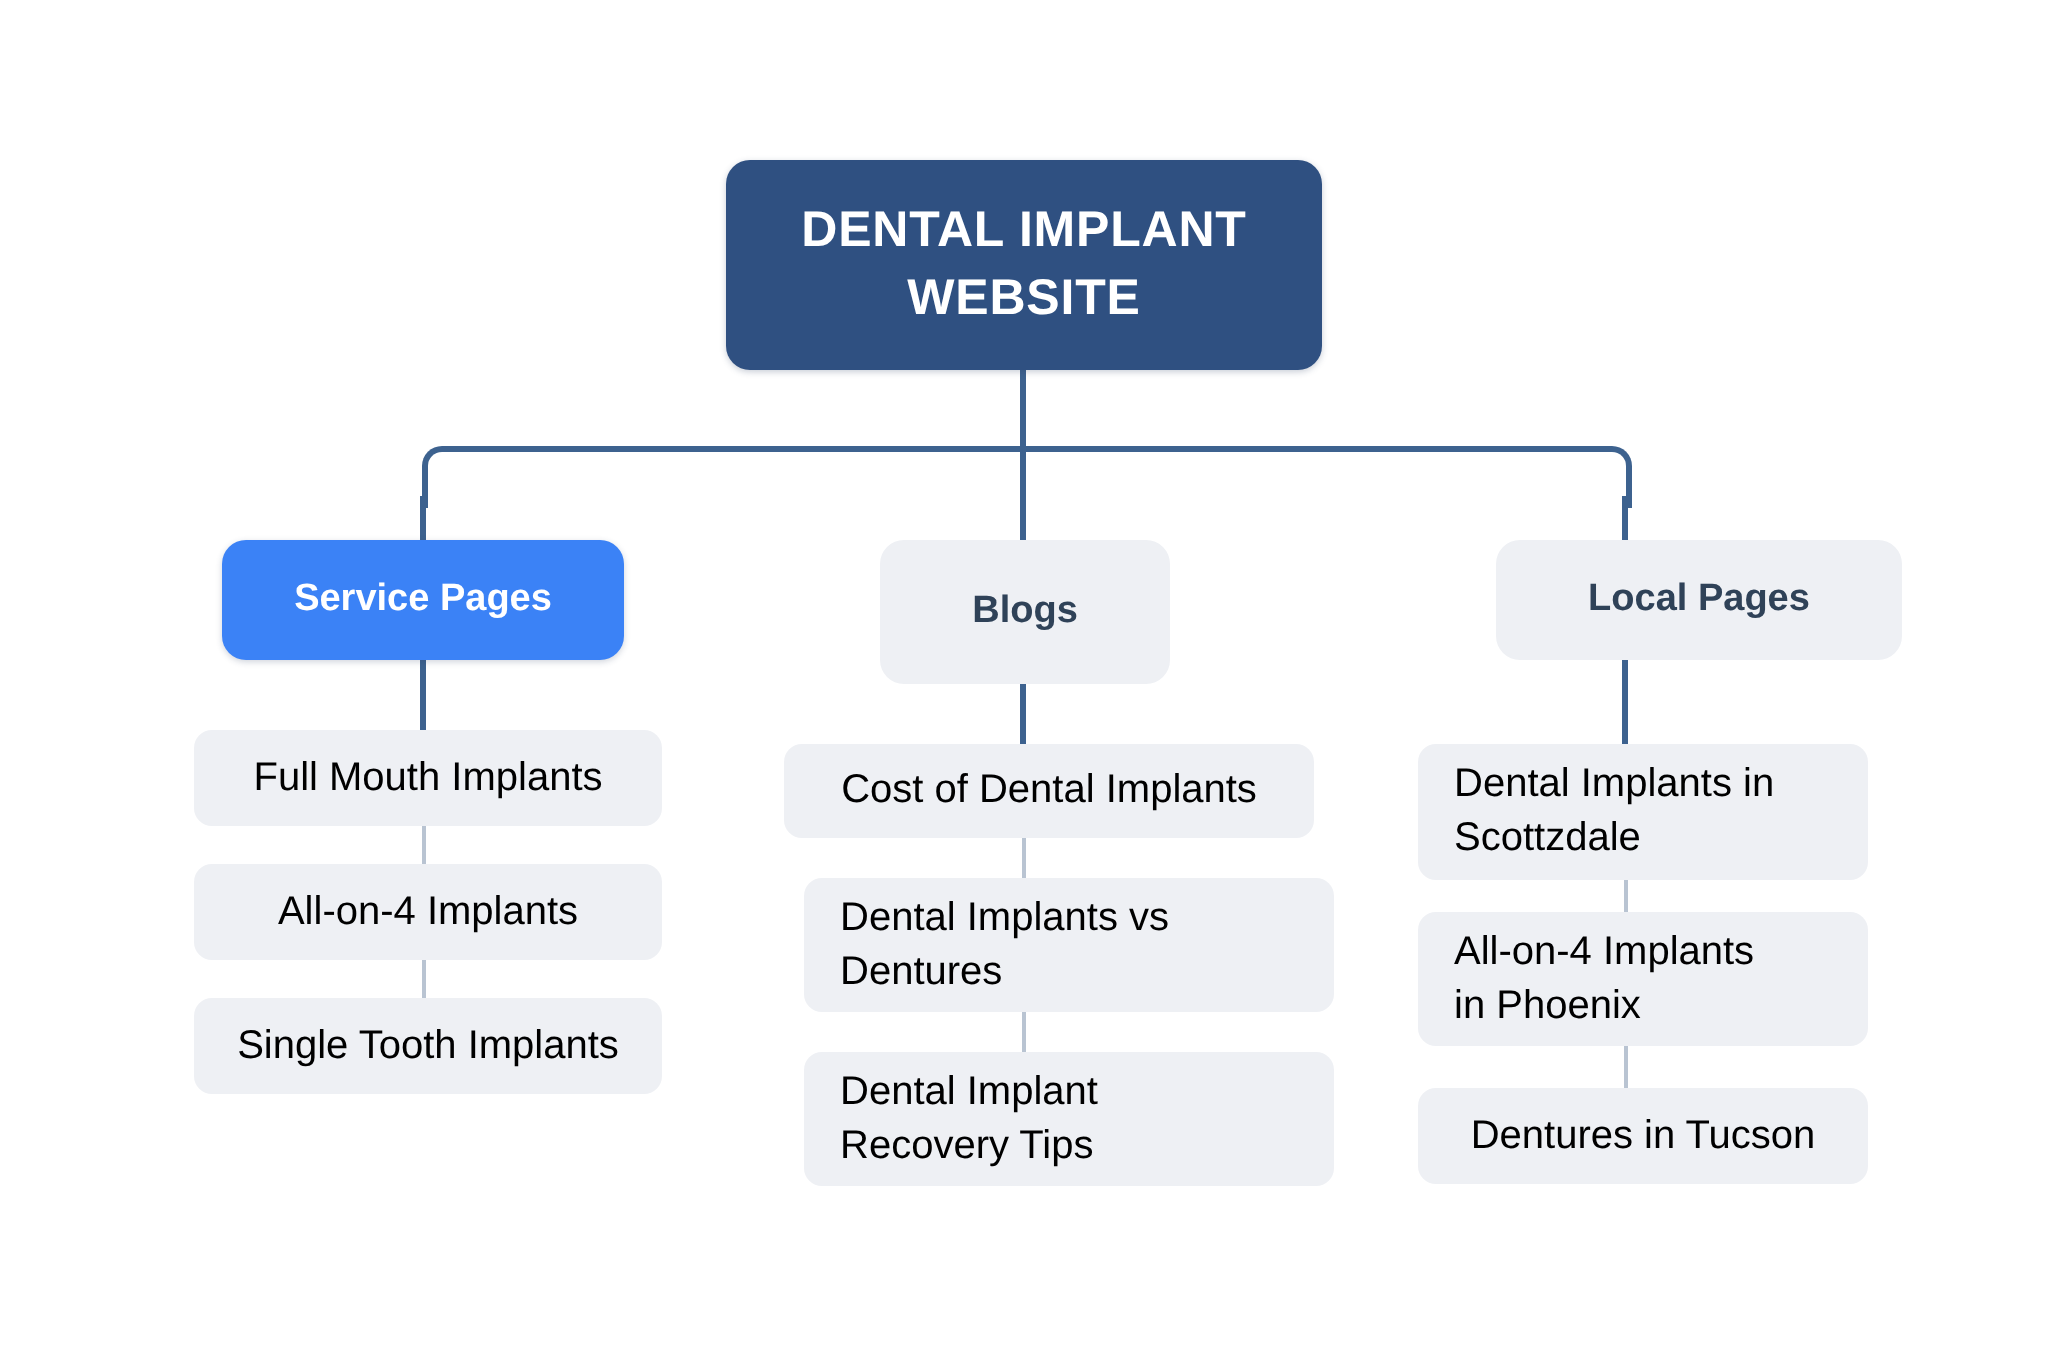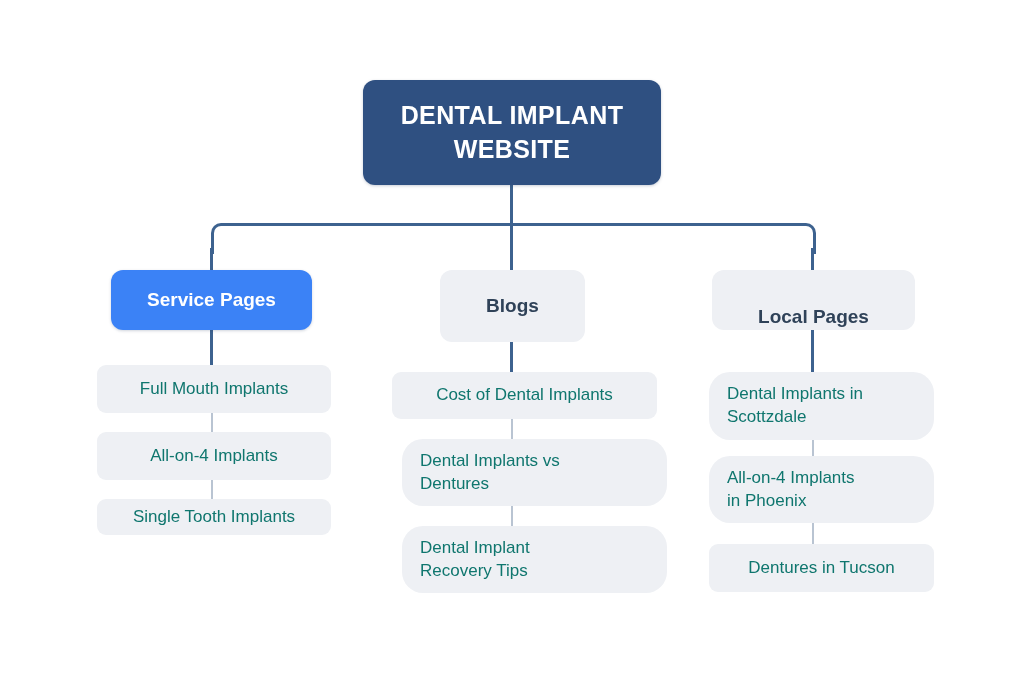--- a/index.html
+++ b/index.html
@@ -46,31 +46,30 @@
   }
   .node-branch-light{
     background:#eef0f4;
     color:#2f4258;
     font-weight:bold;
     font-size:19px;
     border-radius:12px;
   }
   .node-leaf{
     background:#eef0f4;
-    color:#0f766e;
+    color:#000000;
     font-weight:normal;
-    font-size:17px;
+    font-size:20px;
     border-radius:9px;
   }
   .leaf-left{
     justify-content:flex-start;
     text-align:left;
     padding-left:18px;
     padding-right:12px;
-    border-radius:21px;
   }
   .node span{display:block;}
 </style>
 </head>
 <body>
 
 <div id="canvas">
 
   <div class="conn" style="left:510px;top:172px;width:3px;height:40px;"></div>
 
@@ -100,31 +99,31 @@
   </div>
 
   <div class="node node-branch-dark" style="left:111px;top:258px;width:201px;height:60px;">
     <span>Service Pages</span>
   </div>
 
   <div class="node node-branch-light" style="left:440px;top:258px;width:145px;height:72px;">
     <span>Blogs</span>
   </div>
 
-  <div class="node node-branch-light" style="left:712px;top:258px;width:203px;height:60px;align-items:flex-end;">
+  <div class="node node-branch-light" style="left:748px;top:258px;width:203px;height:60px;">
     <span>Local Pages</span>
   </div>
 
   <div class="node node-leaf" style="left:97px;top:353px;width:234px;height:48px;">
     <span>Full Mouth Implants</span>
   </div>
   <div class="node node-leaf" style="left:97px;top:420px;width:234px;height:48px;">
     <span>All-on-4 Implants</span>
   </div>
-  <div class="node node-leaf" style="left:97px;top:487px;width:234px;height:36px;">
+  <div class="node node-leaf" style="left:97px;top:487px;width:234px;height:48px;">
     <span>Single Tooth Implants</span>
   </div>
 
   <div class="node node-leaf" style="left:392px;top:360px;width:265px;height:47px;">
     <span>Cost of Dental Implants</span>
   </div>
   <div class="node node-leaf leaf-left" style="left:402px;top:427px;width:265px;height:67px;flex-direction:column;align-items:flex-start;justify-content:center;text-align:center;">
     <span>Dental Implants vs</span>
     <span>Dentures</span>
   </div>

